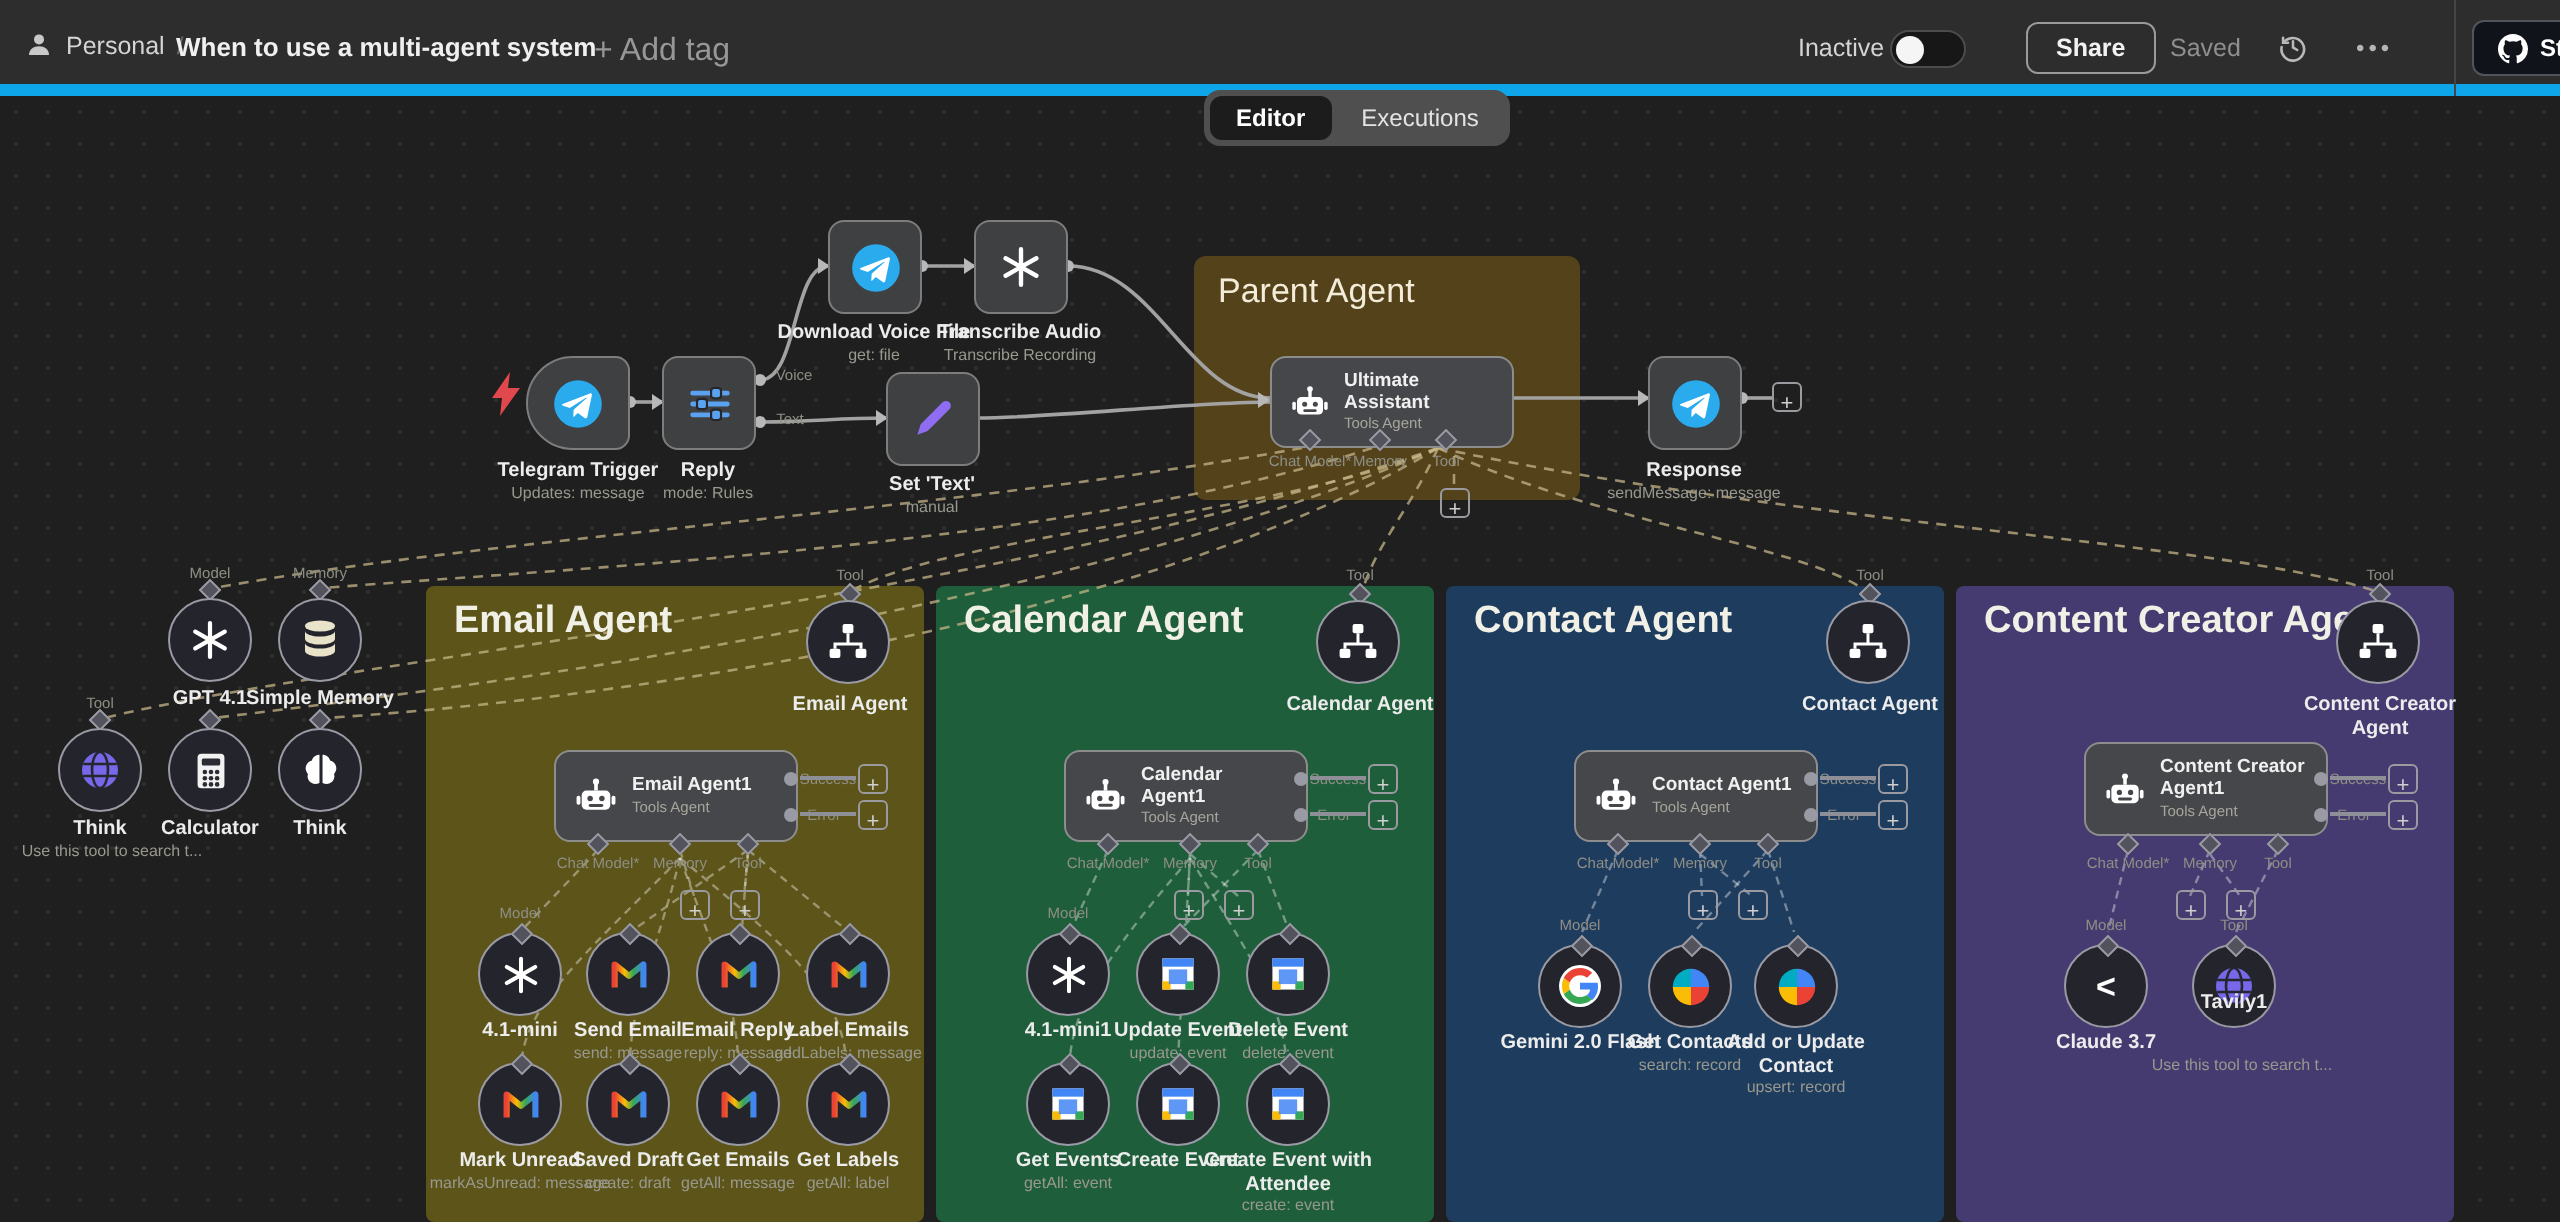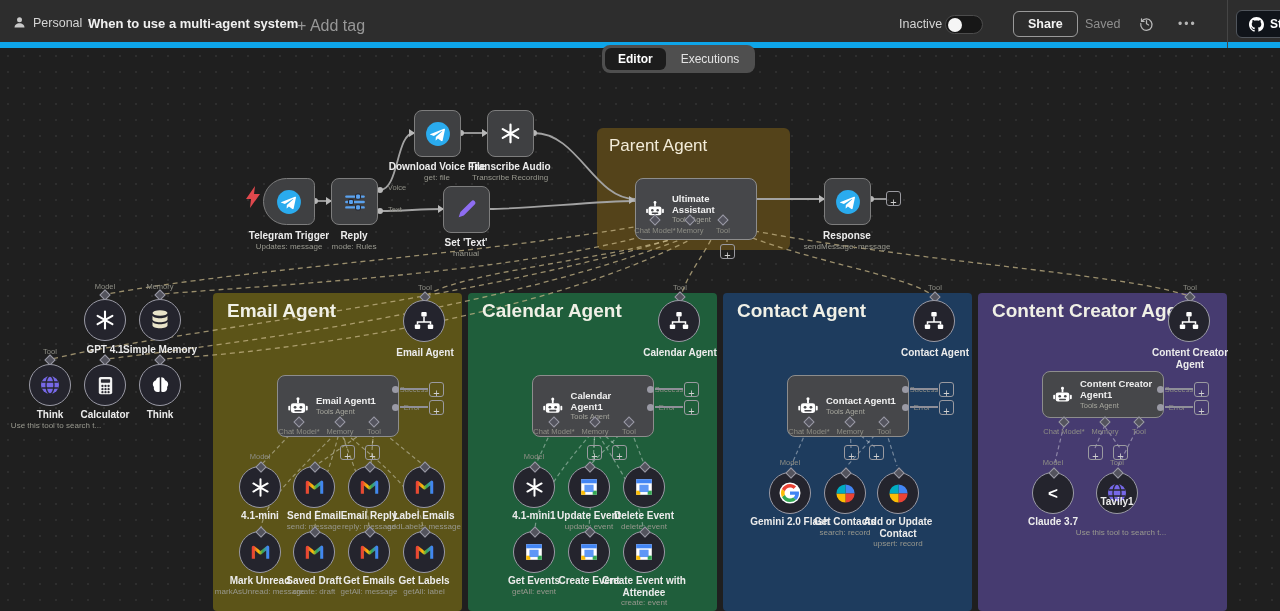--- a/index.html
+++ b/index.html
@@ -29,21 +29,21 @@
   .gtitle{position:absolute;font-size:17px;font-weight:400;color:#f3ecd9;z-index:3;white-space:nowrap}
   .ptitle{position:absolute;font-size:19px;font-weight:700;color:#f0f0e6;z-index:3;white-space:nowrap}
   .wires{position:absolute;left:0;top:0;width:1280px;height:611px;z-index:2;pointer-events:none}
   .solid path{stroke:#a2a2a2;stroke-width:1.8;fill:none}
   .solid circle{fill:#b8b8b8}.solid polygon{fill:#b8b8b8}
   .dash1 path{stroke:rgba(196,180,135,.75);stroke-width:1.3;fill:none;stroke-dasharray:5 4}
   .dash2 path{stroke:rgba(255,255,255,.38);stroke-width:1.2;fill:none;stroke-dasharray:4 3}
   
   .node{position:absolute;width:47px;height:47px;background:#3f4042;border:1.5px solid #7d7d7d;border-radius:8px;display:flex;align-items:center;justify-content:center;z-index:3}
   .node.trigger{width:52px;border-radius:26px 8px 8px 26px}
-  .agent{position:absolute;height:62px;width:122px;background:#46474a;border:1.5px solid #8d8d8d;border-radius:8px;display:flex;align-items:center;gap:7px;padding:0 9px;z-index:3}
+  .agent{position:absolute;height:46px;width:122px;background:#46474a;border:1.5px solid #8d8d8d;border-radius:8px;display:flex;align-items:center;gap:7px;padding:0 9px;z-index:3}
   .agent .at{display:flex;flex-direction:column;justify-content:center}
   .agent .an{font-size:9.5px;font-weight:700;color:#f0f0f0;line-height:1.15}
   .agent .as{font-size:7.5px;color:#a5a59c}
   .circ{position:absolute;width:42px;height:42px;border-radius:50%;background:#24242d;border:1.5px solid #9a9aa5;display:flex;align-items:center;justify-content:center;z-index:3}
   .lbl{position:absolute;transform:translateX(-50%);font-size:10px;font-weight:700;color:#ececec;white-space:nowrap;text-align:center;z-index:3}
   .sub{position:absolute;transform:translateX(-50%);font-size:8px;font-weight:400;color:#98988e;white-space:nowrap;text-align:center;z-index:3}
   .tl{position:absolute;transform:translateX(-50%);font-size:7.5px;color:#8e8e85;white-space:nowrap;z-index:3}
   .w80{white-space:normal;width:84px;line-height:1.15}
   .dia{position:absolute;width:8px;height:8px;background:#53535d;border:1.2px solid #9a9aa5;transform:rotate(45deg);z-index:3}
   .plus{position:absolute;width:15px;height:15px;border:1.5px solid #9a9aa0;border-radius:3px;color:#cfcfcf;z-index:3;text-align:center}

